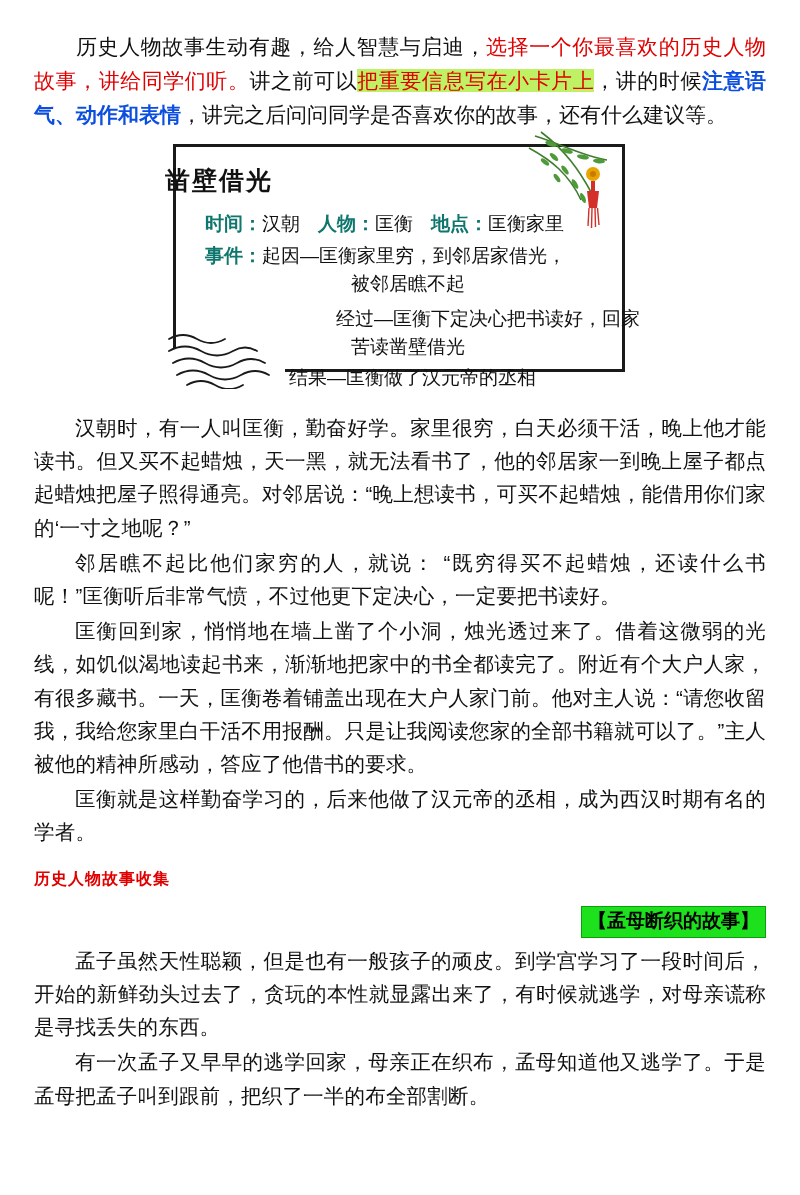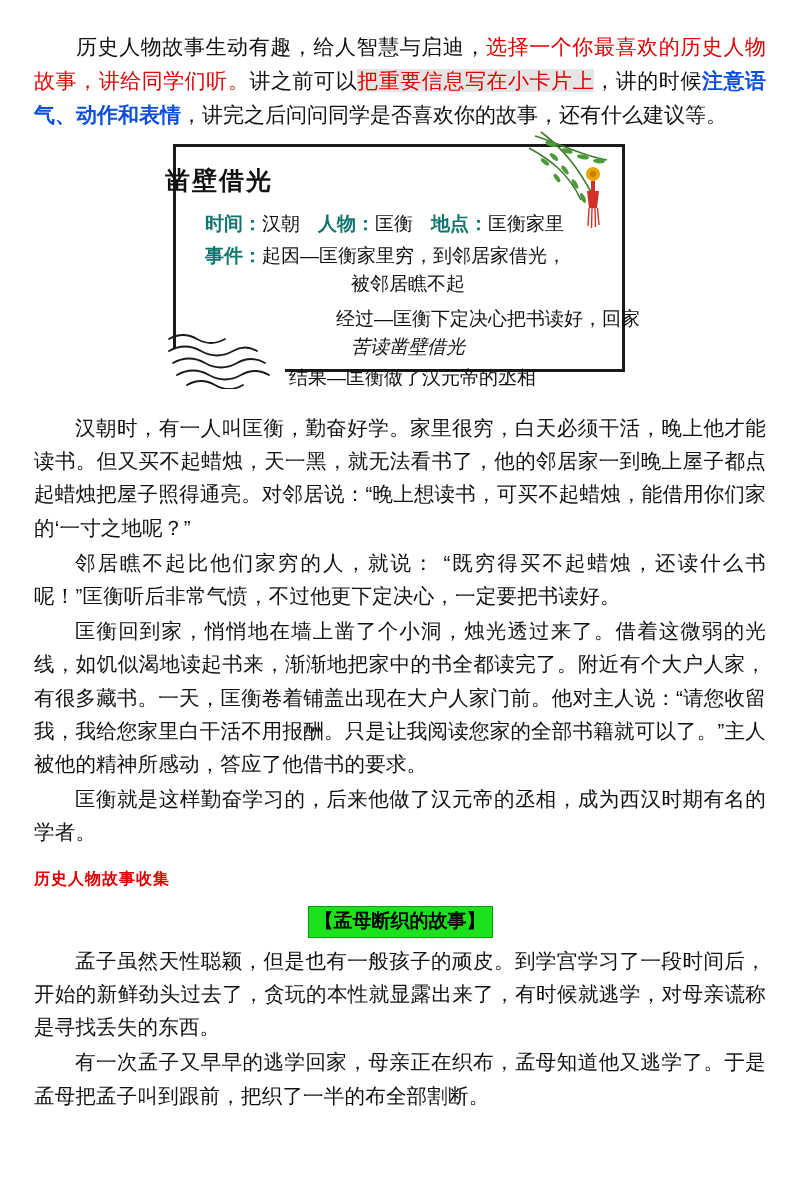--- a/index.html
+++ b/index.html
@@ -40,21 +40,21 @@
   .para {
     font-size: 20.5px;
     line-height: 1.62;
     text-align: justify;
     text-justify: inter-ideograph;
     margin: 0 0 2px 0;
     letter-spacing: 0.2px;
   }
   .indent { text-indent: 2em; }
   .red { color: #e00000; }
-  .hl  { background: #e5e5e5; color: #e00000; }
+  .hl  { background: #bef264; color: #e00000; }
   .blue-bold { color: #0b4ee0; font-weight: bold; }
   .lead {
     font-size: 21px;
     line-height: 1.62;
     margin: 0 0 6px 0;
     text-align: justify;
     text-justify: inter-ideograph;
   }
   
   .card-area {
@@ -93,36 +93,36 @@
     font-size: 19px;
     line-height: 1.45;
     white-space: nowrap;
   }
   .card-row .lbl { color: #0f766e; font-weight: bold; }
   .r1 { left: 40px;  top: 68px; }
   .r1 span.gap { display: inline-block; width: 18px; }
   .r2 { left: 40px;  top: 100px; }
   .r3 { left: 186px; top: 128px; }
   .r4 { left: 140px; top: 163px; margin-left: 31px; }
-  .r5 { left: 186px; top: 191px; font-style: italic; }
+  .r5 { left: 186px; top: 191px; }
   .r6 { left: 124px; top: 222px; }
   
   .branch { position: absolute; right: -6px; top: -12px; width: 120px; height: 110px; }
   
   .waves { position: absolute; left: 2px; bottom: 8px; width: 130px; height: 60px; }
 
   
   .sec-head {
     color: #e00000;
     font-size: 16px;
     font-weight: bold;
     margin: 20px 0 16px 0;
     letter-spacing: 1px;
   }
-  .sub-head-wrap { text-align: center; margin: 4px 0 6px 0; }
+  .sub-head-wrap { text-align: right; margin: 4px 0 6px 0; }
   .sub-head {
     display: inline-block;
     background: #1ee11e;
     color: #000000;
     font-size: 19px;
     font-weight: bold;
     padding: 1px 6px 3px 6px;
     border: 1px solid #0aa00a;
   }
 </style>

